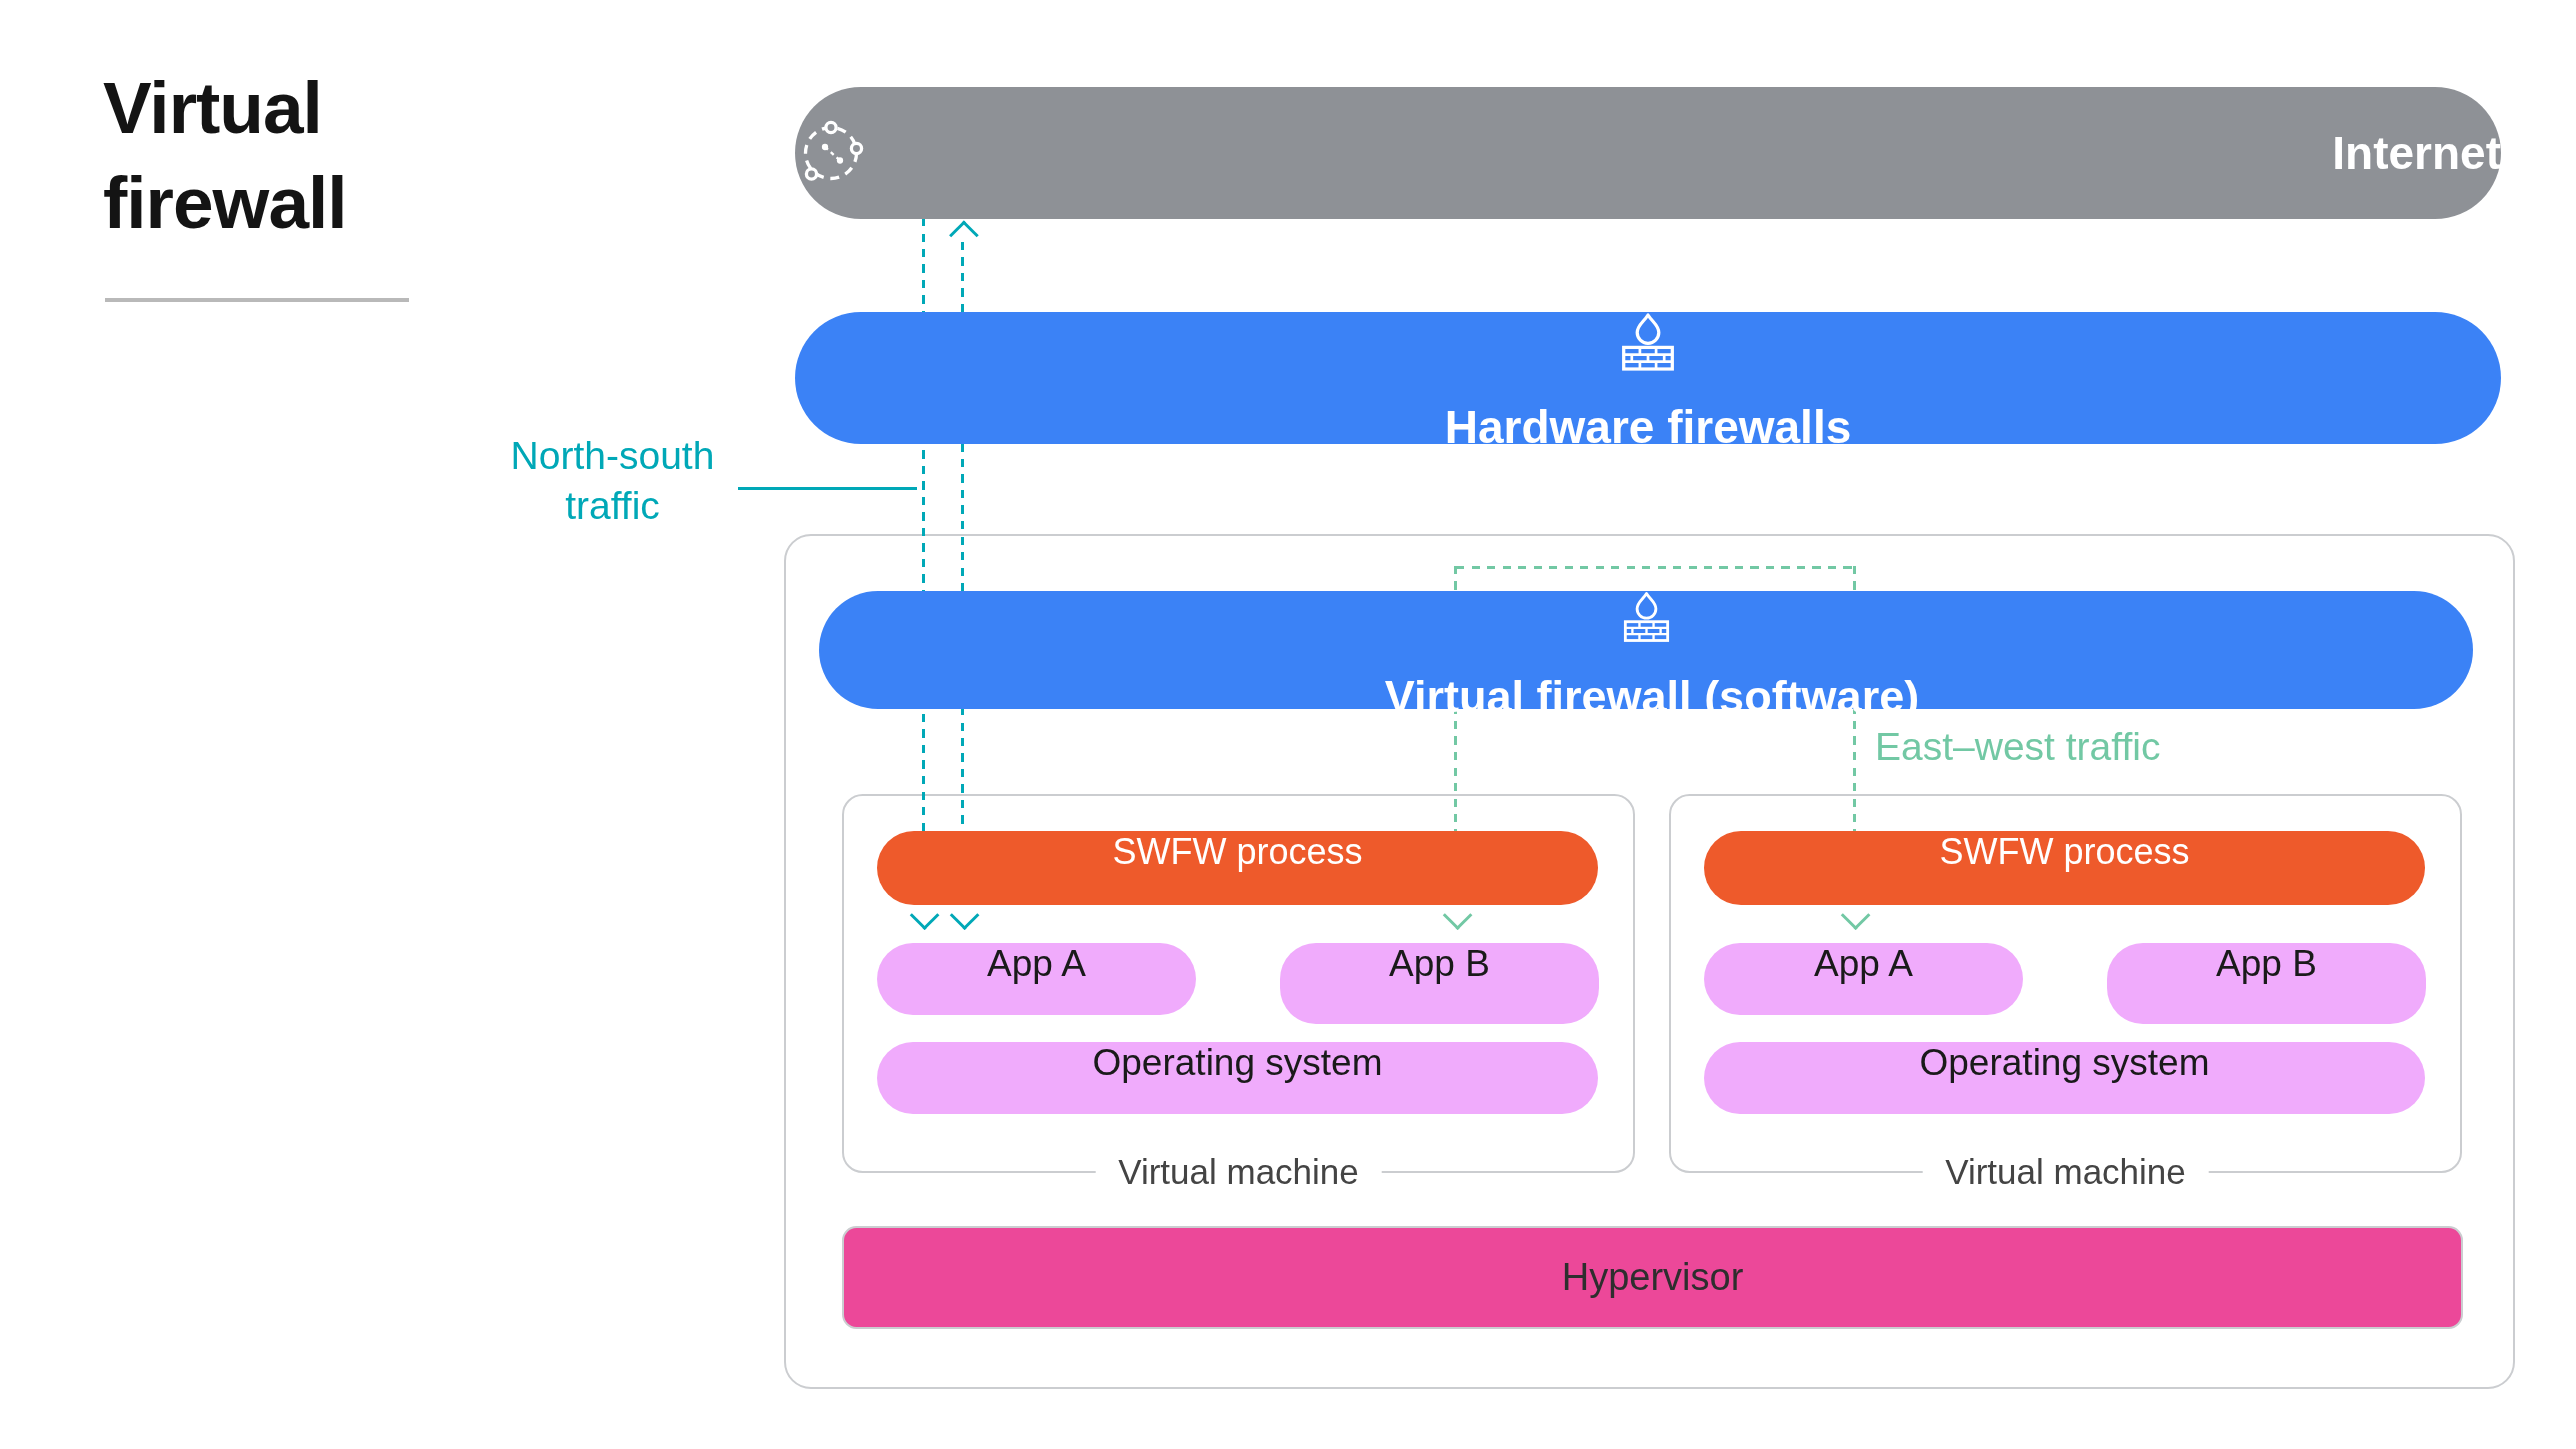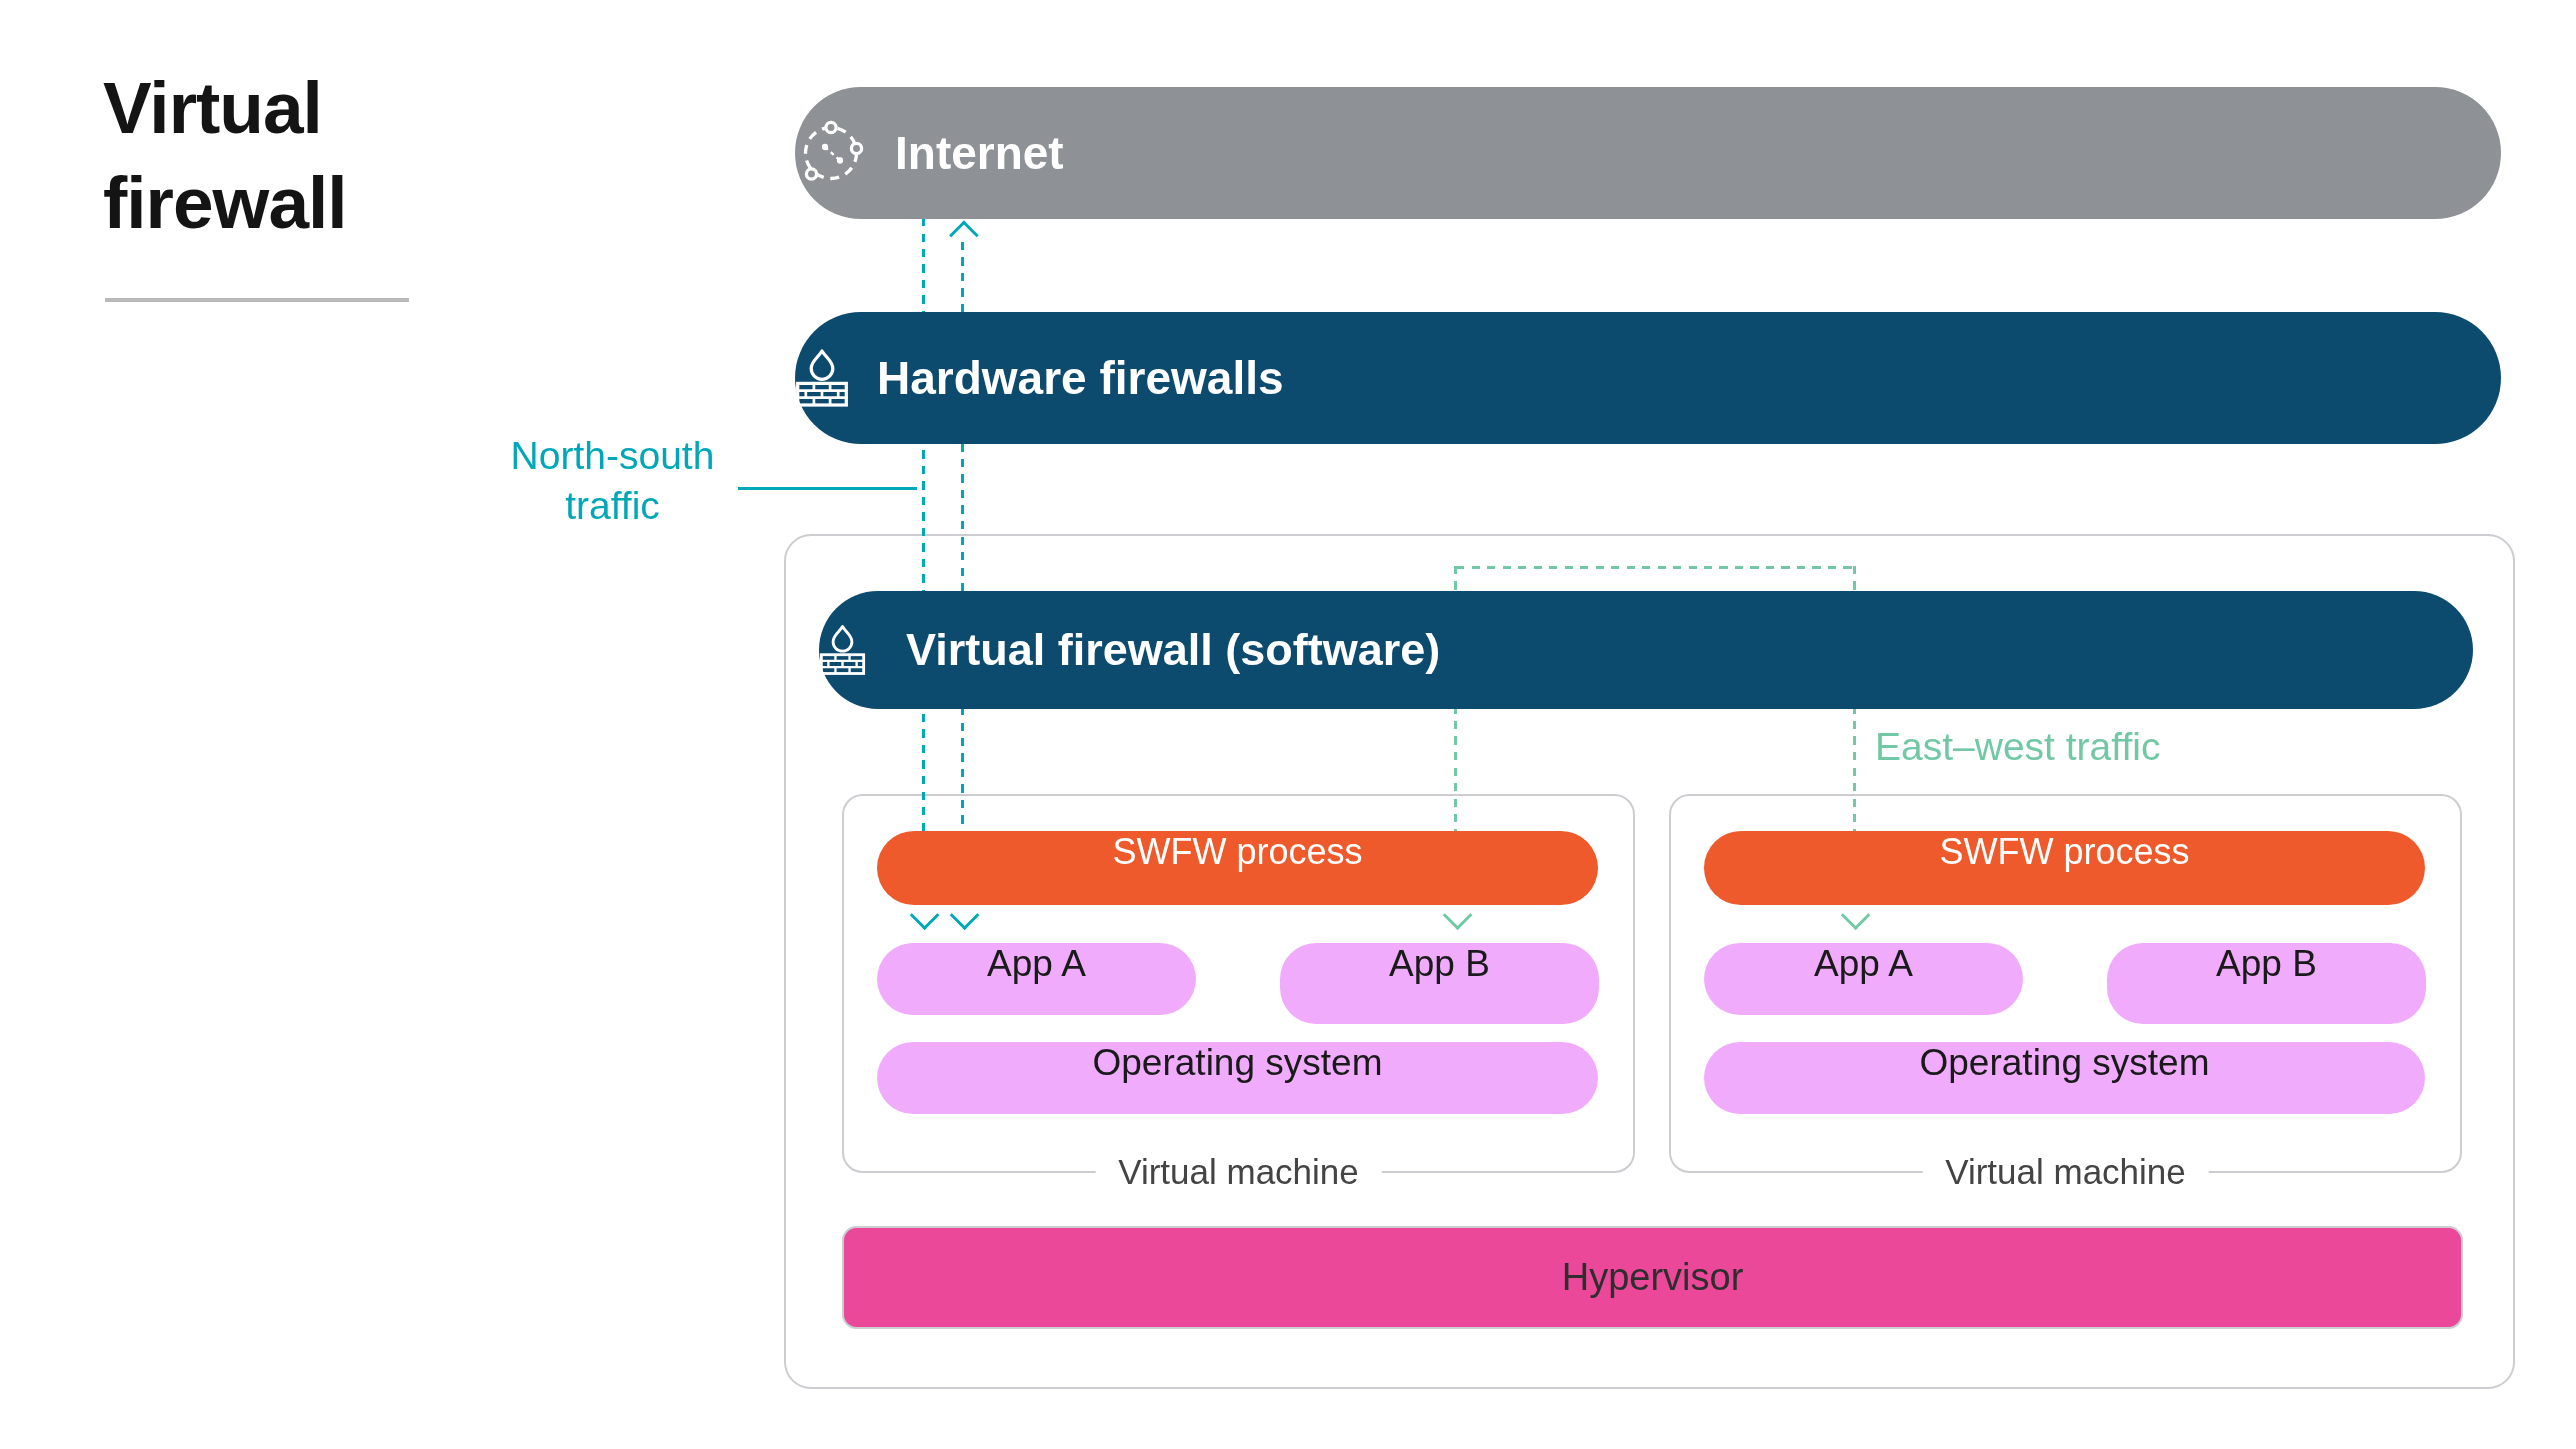--- a/index.html
+++ b/index.html
@@ -25,29 +25,29 @@
     font-size: 73px; font-weight: 700; color: #141414;
     line-height: 1.3; letter-spacing: -1px;
   }
   .divider {
     left: 105px; top: 298px; width: 304px; height: 4.1px;
     background: #B9B9B9;
   }
 
   
   .bar {
-    display: flex; align-items: center; justify-content: flex-start;
+    display: flex; align-items: center; justify-content: space-between;
     gap: 28px; z-index: 5;
   }
   .bar-big {
     width: 1706px; height: 132px; border-radius: 66px;
     left: 795px;
   }
   .bar-gray  { background: #8E9196; }
-  .bar-orange{ background: #0c4a6e; }
+  .bar-orange{ background: #3b82f6; flex-direction: column; }
   .bar-label { color: #ffffff; font-size: 46px; font-weight: 700; }
 
   
   .vdash-teal {
     width: 2.6px; z-index: 1;
     background: repeating-linear-gradient(180deg, #00A8B7 0 8.2px, transparent 8.2px 15.5px);
   }
   .vdash-mint {
     width: 2.6px; z-index: 1;
     background: repeating-linear-gradient(180deg, #72C8A4 0 8.2px, transparent 8.2px 15.5px);

